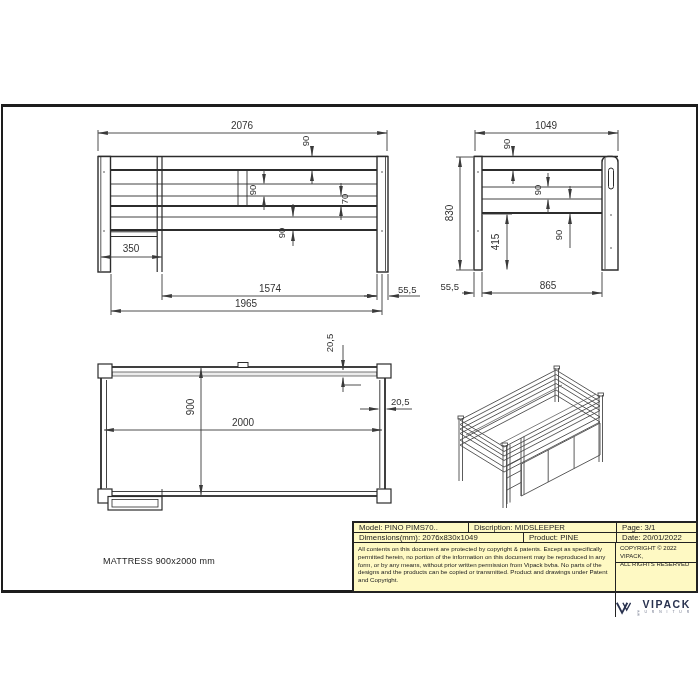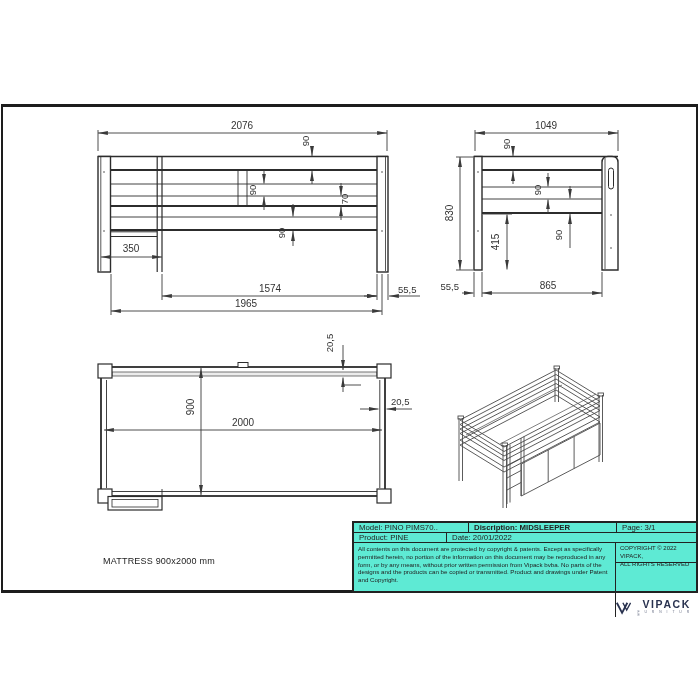--- a/index.html
+++ b/index.html
@@ -6,27 +6,27 @@
   body{width:700px;height:700px;position:relative;overflow:hidden;
        font-family:"Liberation Sans",sans-serif;color:#222;}
   .sheet-border{position:absolute;left:1px;top:104px;width:697px;height:489px;
        box-sizing:border-box;border:2px solid #1d1d1d;border-top-width:3px;border-bottom-width:3px;}
   svg.drawing{position:absolute;left:0;top:0;width:700px;height:700px;}
   svg .dim-text{font-family:"Liberation Sans",sans-serif;font-size:10px;fill:#333;}
   svg .dim-text-sm{font-family:"Liberation Sans",sans-serif;font-size:9.5px;fill:#333;}
   .note{position:absolute;left:103px;top:530px;font-size:9px;letter-spacing:.2px;color:#222;margin-top:26px;}
   
   .titleblock{position:absolute;left:352px;top:521px;width:346px;height:72px;
-      box-sizing:border-box;border:2px solid #222;background:#5eead4;display:flex;flex-direction:column;}
+      box-sizing:border-box;border:2px solid #222;background:#fef9c3;display:flex;flex-direction:column;}
   .tb-row{display:flex;box-sizing:border-box;}
   .tb-cell{box-sizing:border-box;border-right:1.3px solid #222;border-bottom:1.3px solid #222;
       font-size:7.8px;display:flex;align-items:center;padding-left:5px;white-space:nowrap;overflow:hidden;}
   .tb-cell:last-child{border-right:none;}
   .r1{height:17px;} .r2{height:18px;} .r3{flex:1;}
-  .c-model{width:115px;} .c-descr{width:148px;font-weight:bold;} .c-page{flex:1;}
+  .c-model{width:115px;} .c-descr{width:148px;} .c-page{flex:1;}
   .c-dims{width:170px;} .c-mat{width:93px;} .c-date{flex:1;}
   .c-copy{width:262px;font-size:6.2px;line-height:1.26;white-space:normal;
       align-items:flex-start;padding:2px 4px 0 4px;border-bottom:none;display:block;}
   .c-right{flex:1;display:flex;flex-direction:column;border-bottom:none;padding:0;white-space:normal;}
   .copy-short{height:20px;border-bottom:1.3px solid #222;font-size:6px;line-height:1.3;
       padding:2px 0 0 4px;box-sizing:border-box;color:#222;}
   .logo-cell{flex:1;display:flex;align-items:center;justify-content:center;gap:6px;margin-top:36px;}
   .logo-txt{display:flex;flex-direction:column;align-items:center;line-height:1;}
   .logo-name{font-size:10.5px;font-weight:bold;letter-spacing:1.6px;color:#29324f;}
   .logo-sub{font-size:3.4px;letter-spacing:2px;color:#6a7187;margin-top:1px;}
@@ -198,20 +198,21 @@
 
 <div class="note">MATTRESS 900x2000 mm</div>
 
 <div class="titleblock">
   <div class="tb-row r1">
     <div class="tb-cell c-model">Model: PINO PIMS70..</div>
     <div class="tb-cell c-descr">Discription: MIDSLEEPER</div>
     <div class="tb-cell c-page">Page: 3/1</div>
   </div>
   <div class="tb-row r2">
+    <div class="tb-cell c-dims">Dimensions(mm): 2076x830x1049</div>
     <div class="tb-cell c-mat">Product: PINE</div>
     <div class="tb-cell c-date">Date: 20/01/2022</div>
   </div>
   <div class="tb-row r3">
     <div class="tb-cell c-copy">All contents on this document are protected by copyright &amp; patents. Except as specifically permitted herein, no portion of the information on this document may be reproduced in any form, or by any means, without prior written permission from Vipack bvba. No parts of the designs and the products can be copied or transmitted. Product and drawings under Patent and Copyright.</div>
     <div class="tb-cell c-right">
       <div class="copy-short">
         <span>COPYRIGHT  © 2022 VIPACK,</span><br>
         <span>ALL RIGHTS RESERVED</span>
       </div>

